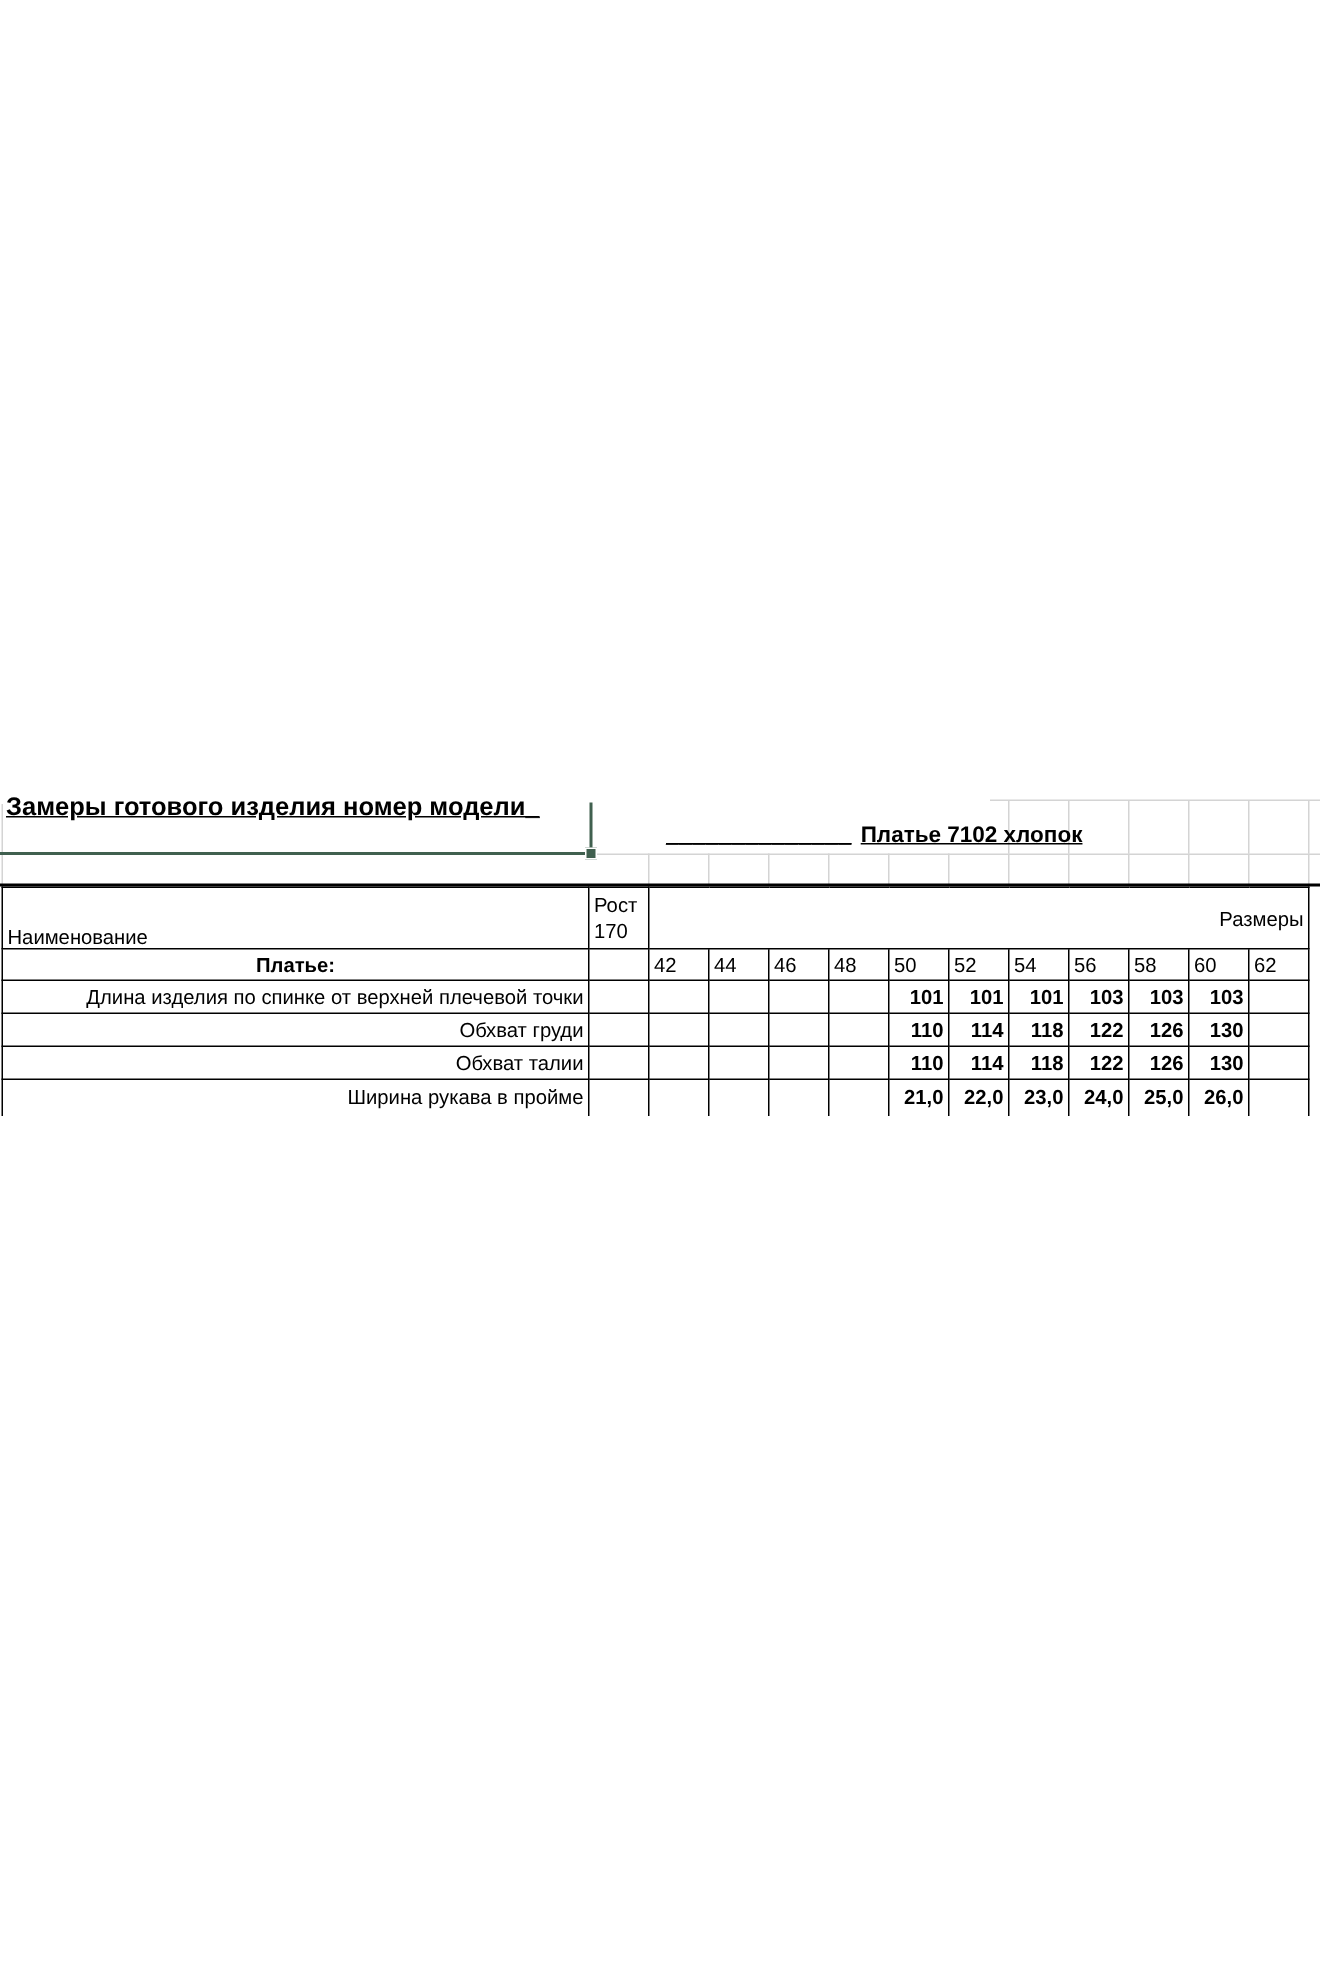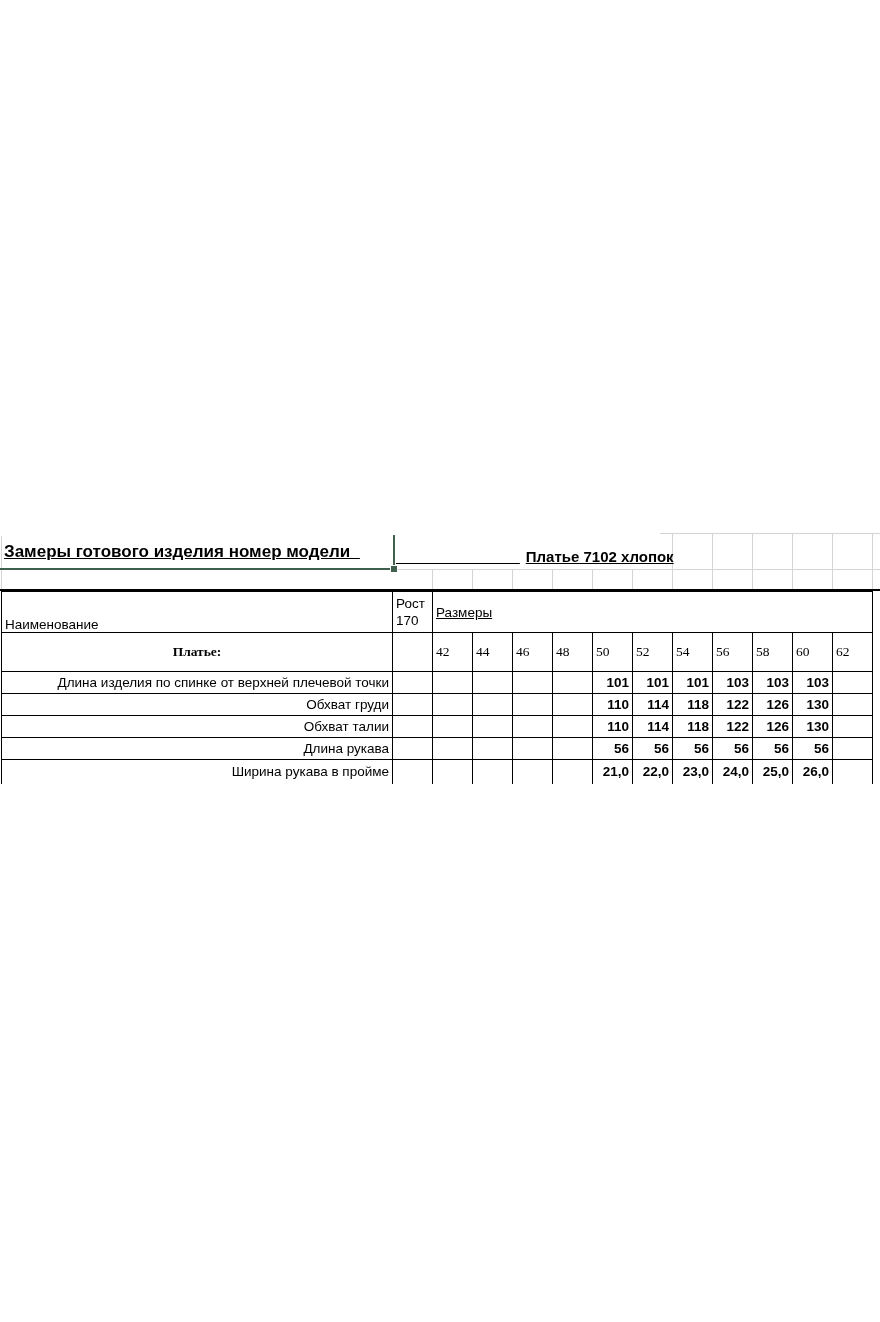--- a/index.html
+++ b/index.html
@@ -1,37 +1,37 @@
 <!DOCTYPE html>
 <html><head>
 <meta charset="utf-8">
 <style>
   html,body{margin:0;padding:0;background:#fff;}
   .canvas{position:relative;width:880px;height:1322px;background:#ffffff;overflow:hidden;
           font-family:"Liberation Sans",sans-serif;color:#000;}
   .gridline{position:absolute;background:#d4d4d4;}
   .sel{position:absolute;background:#40604f;}
   .sel-handle{position:absolute;width:6px;height:6px;background:#40604f;border:1px solid #fff;box-sizing:content-box;}
-  .doc-title{position:absolute;left:4px;top:542px;font-size:17px;font-weight:bold;
+  .doc-title{position:absolute;left:4px;top:528px;font-size:17px;font-weight:bold;
              text-decoration:underline;white-space:nowrap;}
   .model-line{position:absolute;left:396px;top:548px;font-size:15px;font-weight:bold;white-space:nowrap;}
-  .model-line .blank{text-decoration:underline;letter-spacing:0.5px;}
+  .model-line .blank{text-decoration:underline;letter-spacing:0.5px;padding-left:48px;}
   .model-line .product{text-decoration:underline;margin-left:6px;margin-top:42px;}
   .topline{position:absolute;left:0;top:589px;width:880px;height:2px;background:#000;}
   table.sheet{position:absolute;left:1px;top:591px;border-collapse:collapse;table-layout:fixed;}
   table.sheet td{border:1px solid #000;padding:0 3px;font-size:13.5px;overflow:hidden;
                  white-space:nowrap;box-sizing:border-box;}
   tr.header-row{height:41px;}
-  tr.sizes-row{height:39px;font-family:Liberation Serif, serif;}
+  tr.sizes-row{height:21px;}
   tr.data-row{height:22px;}
   tr.data-row:last-child{height:24px;}
   tr.data-row:last-child td{border-bottom:none;}
   td.name-head{vertical-align:bottom;padding-bottom:2px;}
   td.rost-head{vertical-align:middle;font-size:13px;line-height:17px;padding:0 2px;}
-  td.sizes-head{text-align:left;vertical-align:middle;text-decoration:underline;}
+  td.sizes-head{text-align:right;vertical-align:middle;}
   td.group{font-weight:bold;text-align:center;}
   td.size{text-align:left;}
   td.label{text-align:right;}
   td.val{text-align:right;font-weight:bold;font-size:12px;}
 </style>
 </head>
 <body>
 
 <div class="canvas">
 
@@ -150,35 +150,20 @@
       <td class="val"></td>
       <td class="val">110</td>
       <td class="val">114</td>
       <td class="val">118</td>
       <td class="val">122</td>
       <td class="val">126</td>
       <td class="val">130</td>
       <td class="val"></td>
     </tr>
     <tr class="data-row">
-      <td class="label">Длина рукава</td>
-      <td></td>
-      <td class="val"></td>
-      <td class="val"></td>
-      <td class="val"></td>
-      <td class="val"></td>
-      <td class="val">56</td>
-      <td class="val">56</td>
-      <td class="val">56</td>
-      <td class="val">56</td>
-      <td class="val">56</td>
-      <td class="val">56</td>
-      <td class="val"></td>
-    </tr>
-    <tr class="data-row">
       <td class="label">Ширина рукава в пройме</td>
       <td></td>
       <td class="val"></td>
       <td class="val"></td>
       <td class="val"></td>
       <td class="val"></td>
       <td class="val">21,0</td>
       <td class="val">22,0</td>
       <td class="val">23,0</td>
       <td class="val">24,0</td>

